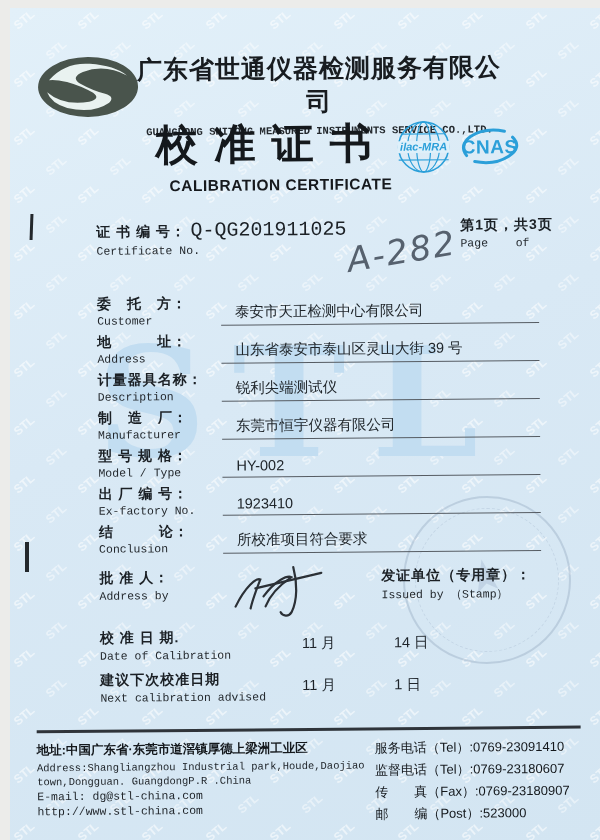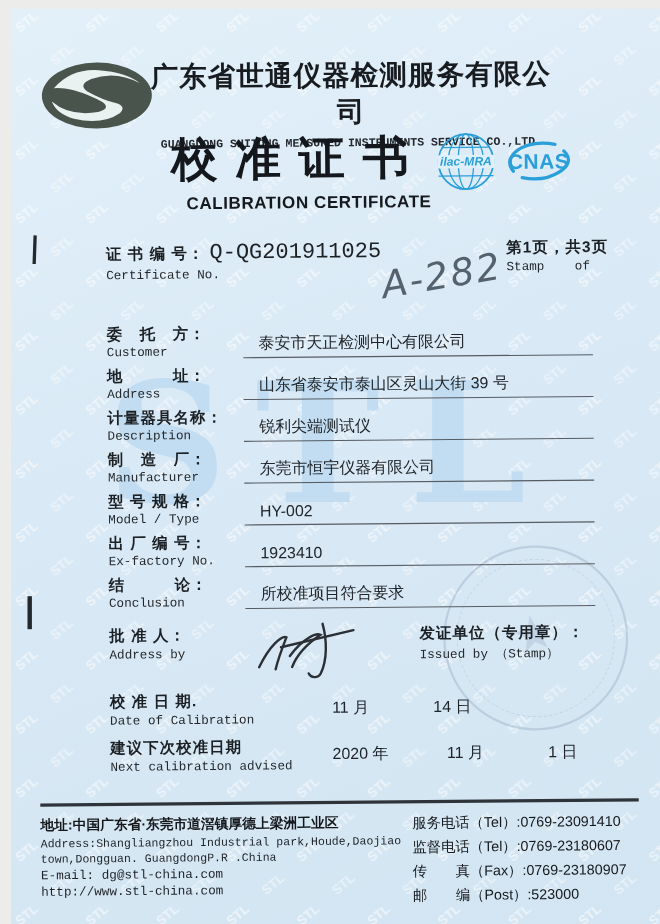--- a/index.html
+++ b/index.html
@@ -136,21 +136,21 @@
 
     <div class="cert-row">
       <div>
         <span class="lbl-cn">证 书 编 号：</span>
         <span class="cert-num">Q-QG201911025</span>
       </div>
       <div class="lbl-en">Certificate No.</div>
     </div>
     <div class="page-info">
       <div class="lbl-cn">第1页，共3页</div>
-      <div class="lbl-en">Stamp    of</div>
+      <div class="lbl-en">Page    of</div>
     </div>
     <div class="handnote">A-282</div>
 
     <div class="fields">
       <div class="field-row">
         <div class="fl">
             <div class="lbl-cn">委　托　方：</div>
           <div class="lbl-en">Customer</div>
           </div>
         <div class="fv">泰安市天正检测中心有限公司</div>
@@ -224,21 +224,20 @@
         <div class="lbl-en">Date of Calibration</div>
       </div>
       <div class="date-val dv-m">11 月</div>
       <div class="date-val">14 日</div>
     </div>
     <div class="date-row dr2">
       <div class="date-label">
         <div class="lbl-cn">建议下次校准日期</div>
         <div class="lbl-en">Next calibration advised</div>
       </div>
-      <div class="date-val dv-y">2020 年</div>
       <div class="date-val dv-m">11 月</div>
       <div class="date-val">1 日</div>
     </div>
 
     <div class="footer">
       <div class="f-left">
         <div class="cnline">地址:中国广东省·东莞市道滘镇厚德上梁洲工业区</div>
         <div class="enline">Address:Shangliangzhou Industrial park,Houde,Daojiao</div>
         <div class="enline">town,Dongguan. GuangdongP.R .China</div>
         <div class="enline" style="font-size:11.5px">E-mail: dg@stl-china.com</div>

